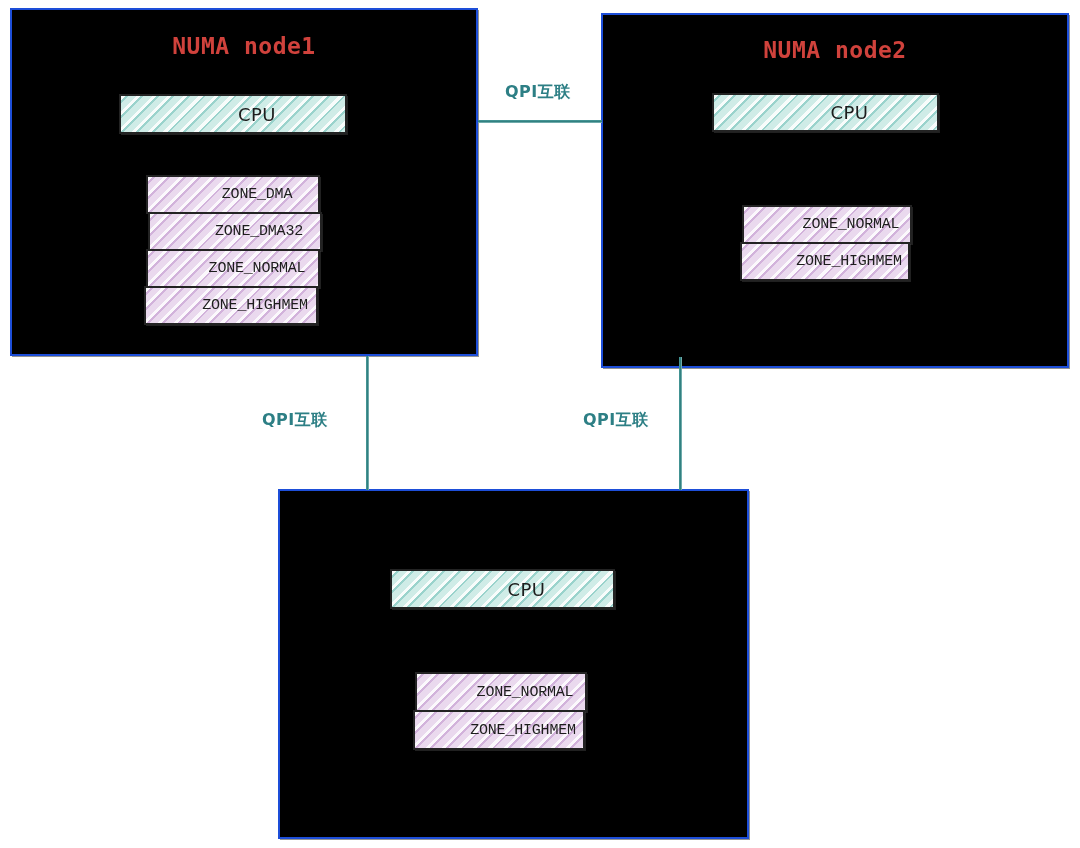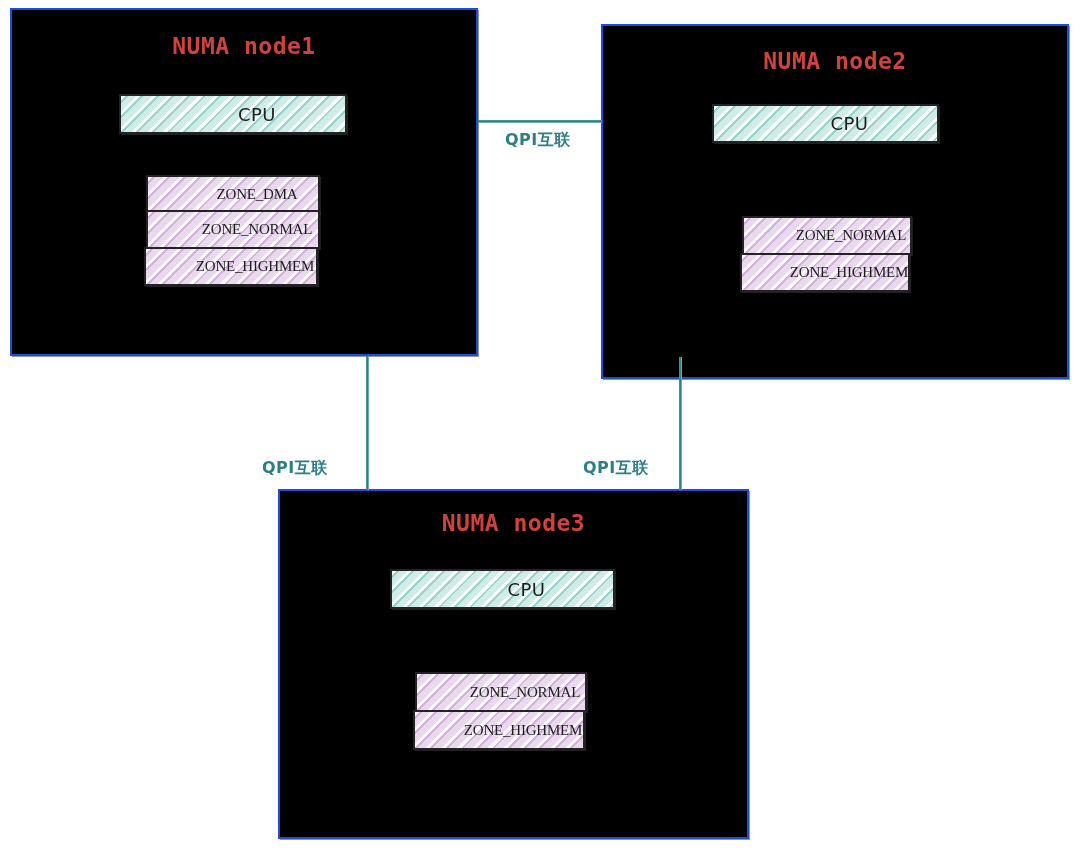--- a/index.html
+++ b/index.html
@@ -18,21 +18,21 @@
 
   
   .node-box {
     position: absolute;
     border: 2px solid #1d4ed8;
     background: #000000;
     box-sizing: border-box;
     box-shadow: 1.5px 1.5px 0 -0.5px rgba(60,60,60,0.55);
   }
   #node1 { left: 10px;  top: 8px;   width: 468px; height: 348px; }
-  #node2 { left: 601px; top: 24px;  width: 468px; height: 355px; }
+  #node2 { left: 601px; top: 13px;  width: 468px; height: 355px; }
   #node3 { left: 278px; top: 489px; width: 471px; height: 350px; }
 
   .node-title {
     position: absolute;
     left: 0;
     width: 100%;
     text-align: center;
     font-family: "DejaVu Sans Mono", monospace;
     font-weight: bold;
     font-size: 23px;
@@ -75,21 +75,21 @@
   .zone-box {
     background-color: #ead9ee;
     background-image: repeating-linear-gradient(
         135deg,
         rgba(255,255,255,0.82) 0px,
         rgba(255,255,255,0.82) 3px,
         rgba(186,140,200,0.50) 3px,
         rgba(186,140,200,0.50) 5px,
         rgba(255,255,255,0.0) 5px,
         rgba(255,255,255,0.0) 11px);
-    font-family: Liberation Serif, serif;
+    font-family: Liberation Mono, monospace;
     font-size: 15px;
     letter-spacing: -0.2px;
   }
 
   
   #n1-cpu   { left: 107px; top: 84px;  width: 228px; height: 40px; }
   #n1-zones { position: absolute; left: 134px; top: 165px; width: 174px; }
   #n1-z0 { position: relative; left: 0;  top: 0;   width: 174px; height: 39px; }
   #n1-z1 { position: relative; left: 2px; top: -2px; width: 174px; height: 39px; }
   #n1-z2 { position: relative; left: 0;  top: -4px; width: 174px; height: 39px; }
@@ -123,21 +123,20 @@
   #qpi-v-23 { left: 679px; top: 357px; height: 133px; }
 
   .qpi-label {
     position: absolute;
     color: #2d7f85;
     font-family: "DejaVu Sans", sans-serif;
     font-size: 16px;
     font-weight: bold;
     letter-spacing: 0.5px;
     white-space: nowrap;
-    margin-top: 48px;
   }
   #qpi-label-12 { left: 505px; top: 82px; }
   #qpi-label-13 { left: 262px; top: 410px; }
   #qpi-label-23 { left: 583px; top: 410px; }
 
   
   #watermark {
     position: absolute;
     left: 830px;
     top: 792px;
@@ -159,38 +158,38 @@
 
 <div id="canvas">
 
   <div class="node-box" id="node1">
     <div class="node-title">NUMA node1</div>
 
     <div class="hatch-box cpu-box" id="n1-cpu">CPU</div>
 
     <div id="n1-zones">
       <div class="hatch-box zone-box" id="n1-z0">ZONE_DMA</div>
+      <div class="hatch-box zone-box" id="n1-z1">ZONE_DMA32</div>
       <div class="hatch-box zone-box" id="n1-z2">ZONE_NORMAL</div>
       <div class="hatch-box zone-box" id="n1-z3">ZONE_HIGHMEM</div>
     </div>
   </div>
 
   <div class="node-box" id="node2">
     <div class="node-title">NUMA node2</div>
 
     <div class="hatch-box cpu-box" id="n2-cpu">CPU</div>
 
     <div id="n2-zones">
       <div class="hatch-box zone-box" id="n2-z0">ZONE_NORMAL</div>
       <div class="hatch-box zone-box" id="n2-z1">ZONE_HIGHMEM</div>
     </div>
   </div>
 
   <div class="node-box" id="node3">
-    <div class="node-title">NUMA node3</div>
 
     <div class="hatch-box cpu-box" id="n3-cpu">CPU</div>
 
     <div id="n3-zones">
       <div class="hatch-box zone-box" id="n3-z0">ZONE_NORMAL</div>
       <div class="hatch-box zone-box" id="n3-z1">ZONE_HIGHMEM</div>
     </div>
   </div>
 
   <div class="qpi-line-h" id="qpi-h-12"></div>

